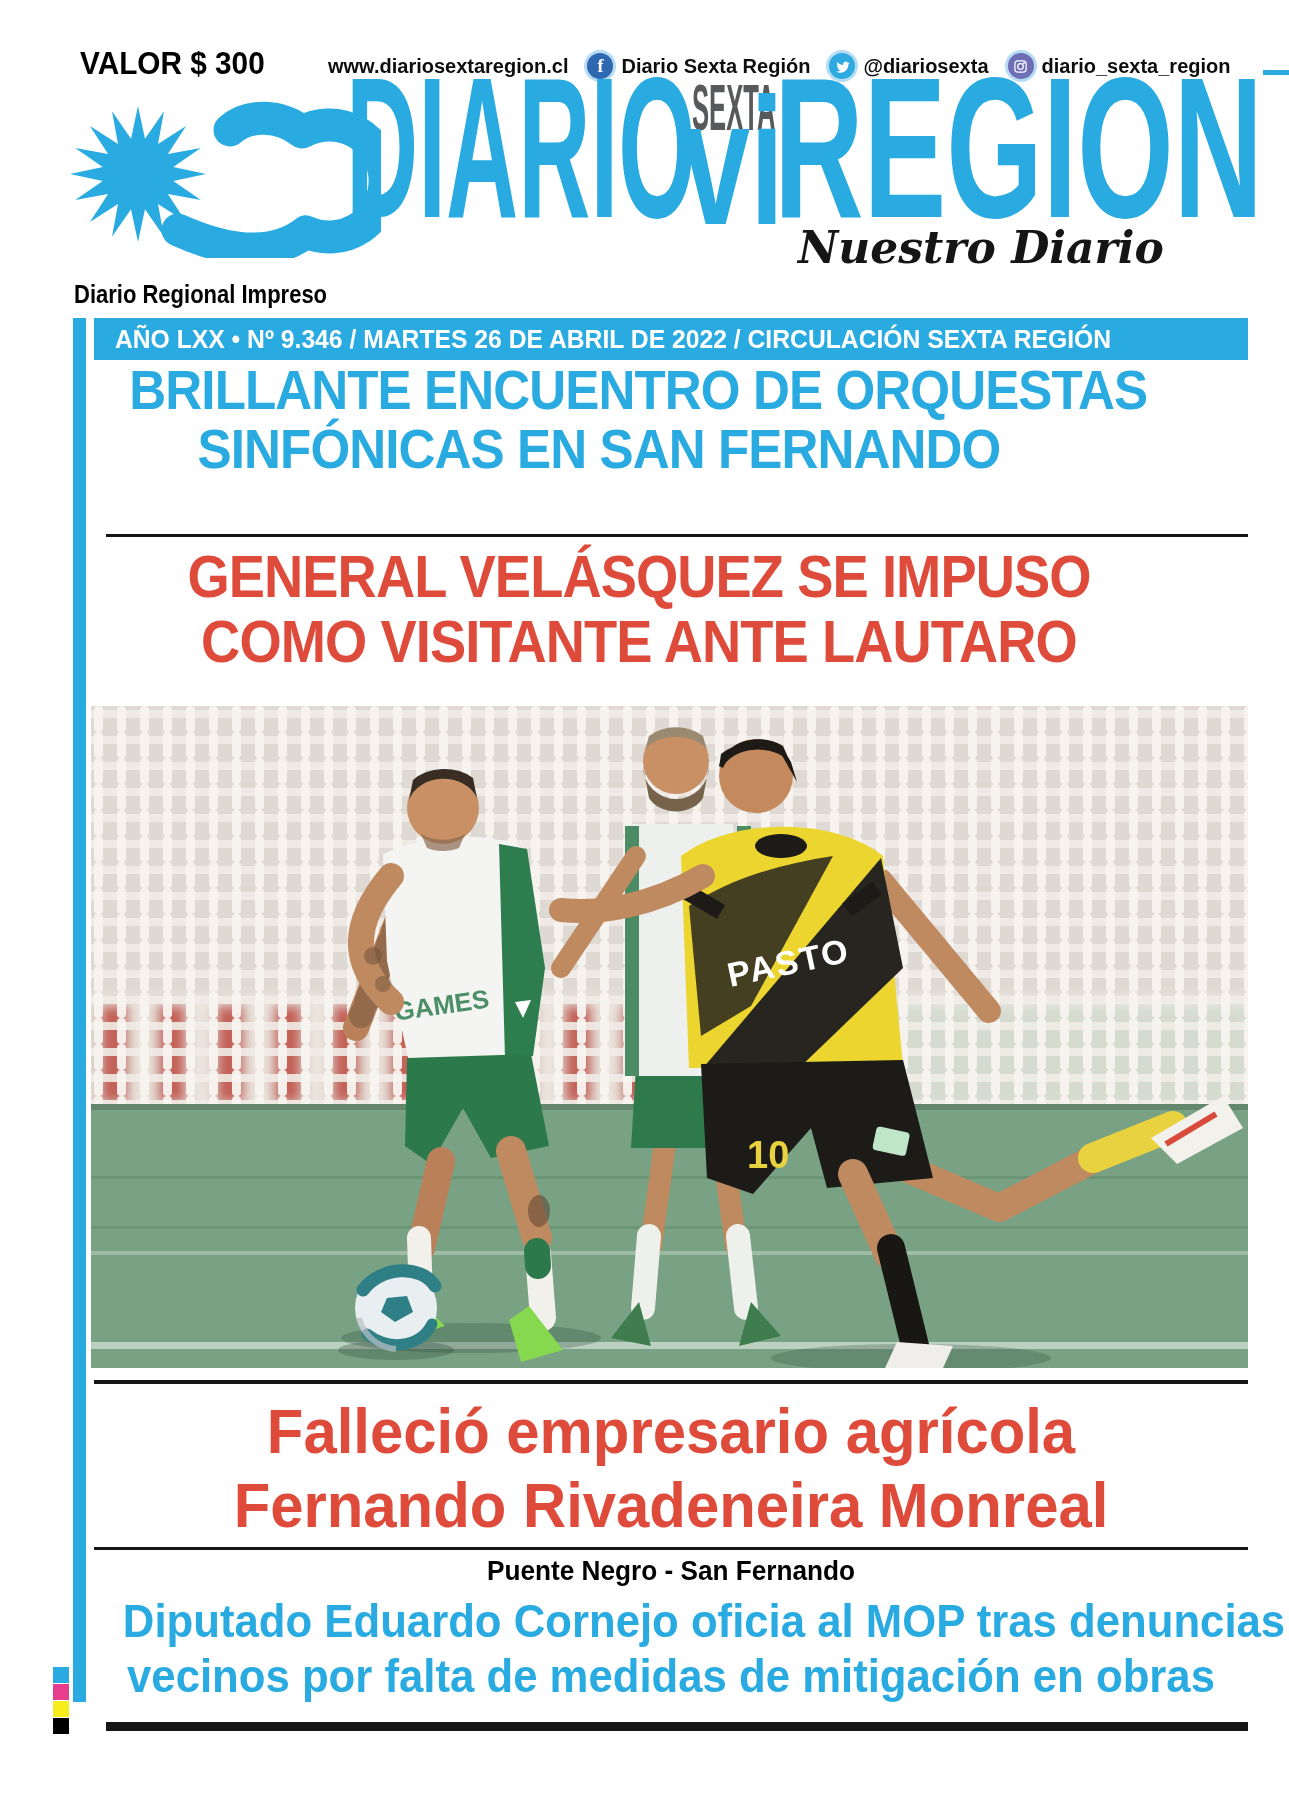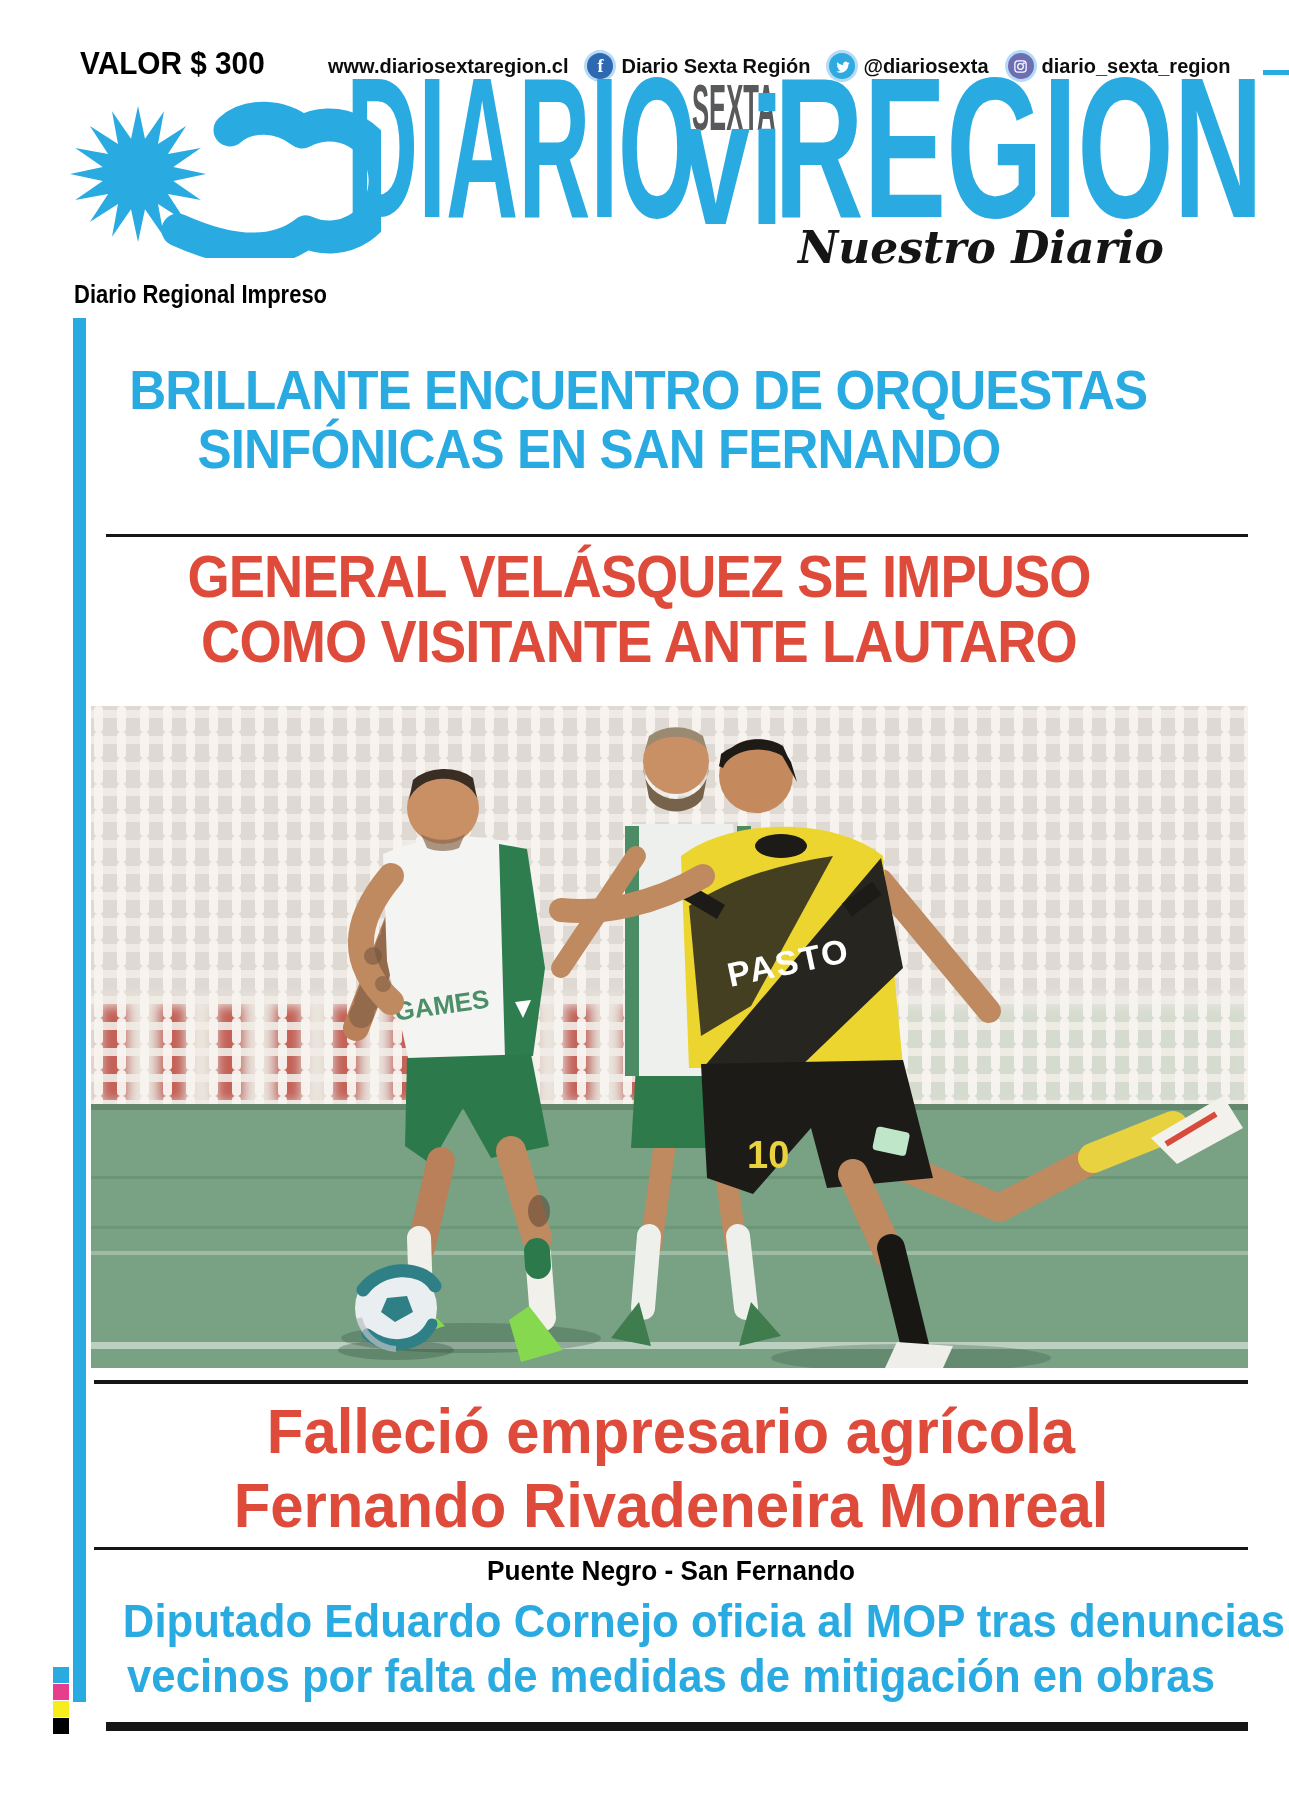--- a/index.html
+++ b/index.html
@@ -92,20 +92,23 @@
     <path d="M 112,144 C 170,170 212,168 240,146 A 56,56 0 1 0 236,46 C 214,28 182,28 164,44" fill="none" stroke="#29ABE2" stroke-width="33" stroke-linecap="round" stroke-linejoin="round"></path>
   </svg>
   <div class="abs mword" style="left:330px;top:48px;transform:scale(.50,1);">DIARIO</div>
   <div class="abs sexta" style="left:676px;top:76px;transform:scaleX(.40);">SEXTA</div>
   <div class="abs vi" style="left:666px;top:72px;transform:scaleX(.68);">vi</div>
   <div class="abs mword" style="left:758px;top:48px;transform:scale(.62,1);">REGION</div>
   <div class="abs tagline" style="left:782px;top:222px;">Nuestro Diario</div>
   <div class="abs descriptor" style="left:58px;top:280px;">Diario Regional Impreso</div>
 
   <div class="abs bluestripe"></div>
+  <div class="abs datebar">
+    <span>AÑO LXX • Nº 9.346 / MARTES 26 DE ABRIL DE 2022  /  CIRCULACIÓN SEXTA REGIÓN</span>
+  </div>
 
   <div class="abs hl h1">
     <div>BRILLANTE ENCUENTRO DE ORQUESTAS</div>
     <div>SINFÓNICAS EN SAN FERNANDO</div>
   </div>
 
   <div class="abs rule" style="left:90px;top:534px;width:1142px;height:3px;"></div>
 
   <div class="abs hl h2">
     <div>GENERAL VELÁSQUEZ SE IMPUSO</div>

